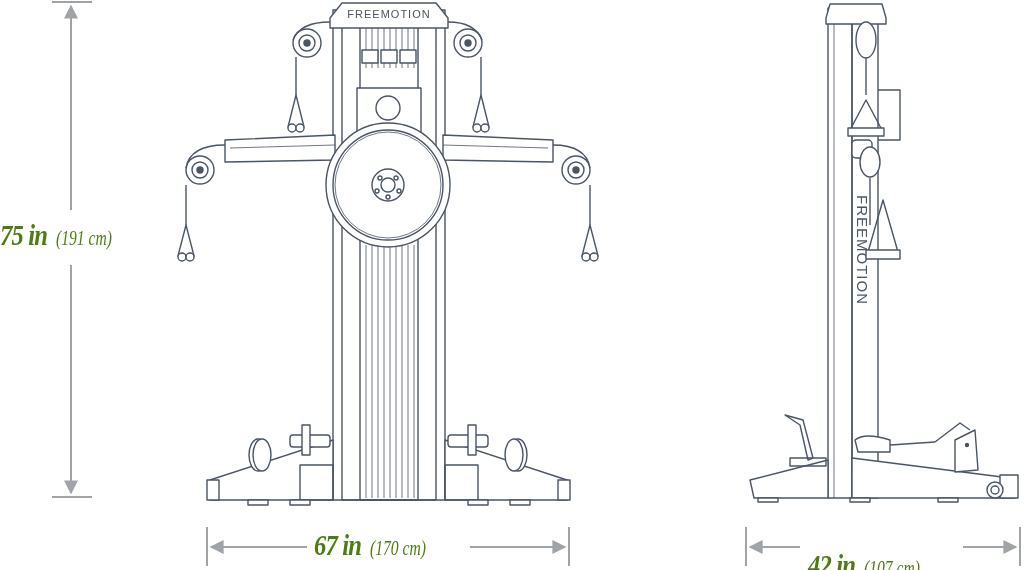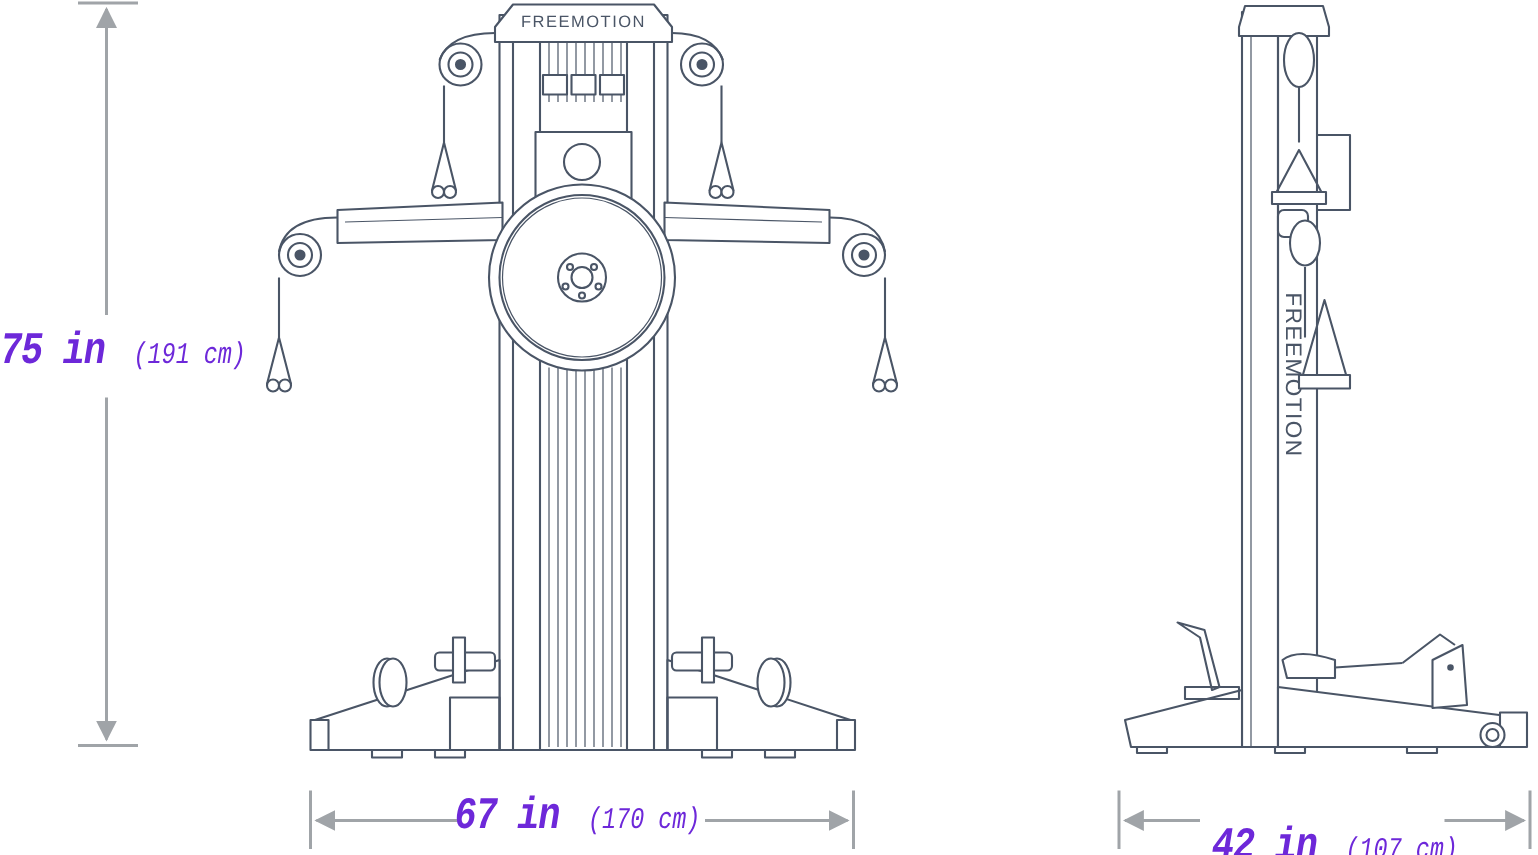--- a/index.html
+++ b/index.html
@@ -1,17 +1,17 @@
 <!DOCTYPE html>
 <html><head>
 <meta charset="utf-8">
 <style>
   html, body { margin: 0; padding: 0; background: #ffffff; }
   body { width: 1025px; height: 570px; position: relative; overflow: hidden; font-family: "Liberation Sans", sans-serif; }
-  .dim-label { position: absolute; color: #6d28d9; white-space: nowrap; font-family: Liberation Mono, monospace; font-style: italic; }
+  .dim-label { position: absolute; color: #4d7c0f; white-space: nowrap; font-family: Liberation Serif, serif; font-style: italic; }
   .dim-label .big { font-weight: bold; font-size: 30px; letter-spacing: -1px; transform: scaleX(0.82); display: inline-block; transform-origin: left center; }
   .dim-label .small { font-size: 20px; transform: scaleX(0.78); display: inline-block; transform-origin: left center; margin-left: -6px; }
   svg.drawing { position: absolute; left: 0; top: 0; }
   .brand-text { font-family: "Liberation Sans", sans-serif; fill: #4a5566; letter-spacing: 1px; }
 </style>
 </head>
 <body>
 
 <svg class="drawing" width="1025" height="570" viewBox="0 0 1025 570" xmlns="http://www.w3.org/2000/svg">
   <defs>
@@ -197,21 +197,21 @@
     <path d="M955,440 L975,430 L978,470 L955,472 Z"></path>
     <circle cx="967" cy="445" r="1.5" fill="#4a5566"></circle>
   </g>
 </svg>
 
 <div class="dim-label" style="left:0px; top:218px;">
   <span class="big">75 in</span>
   <span class="small">(191 cm)</span>
 </div>
 
-<div class="dim-label" style="left:303px; top:528px;">
+<div class="dim-label" style="left:314px; top:528px;">
   <span class="big">67 in</span>
   <span class="small">(170 cm)</span>
 </div>
 
 <div class="dim-label" style="left:808px; top:548px;">
   <span class="big">42 in</span>
   <span class="small">(107 cm)</span>
 </div>
 
 </body></html>

